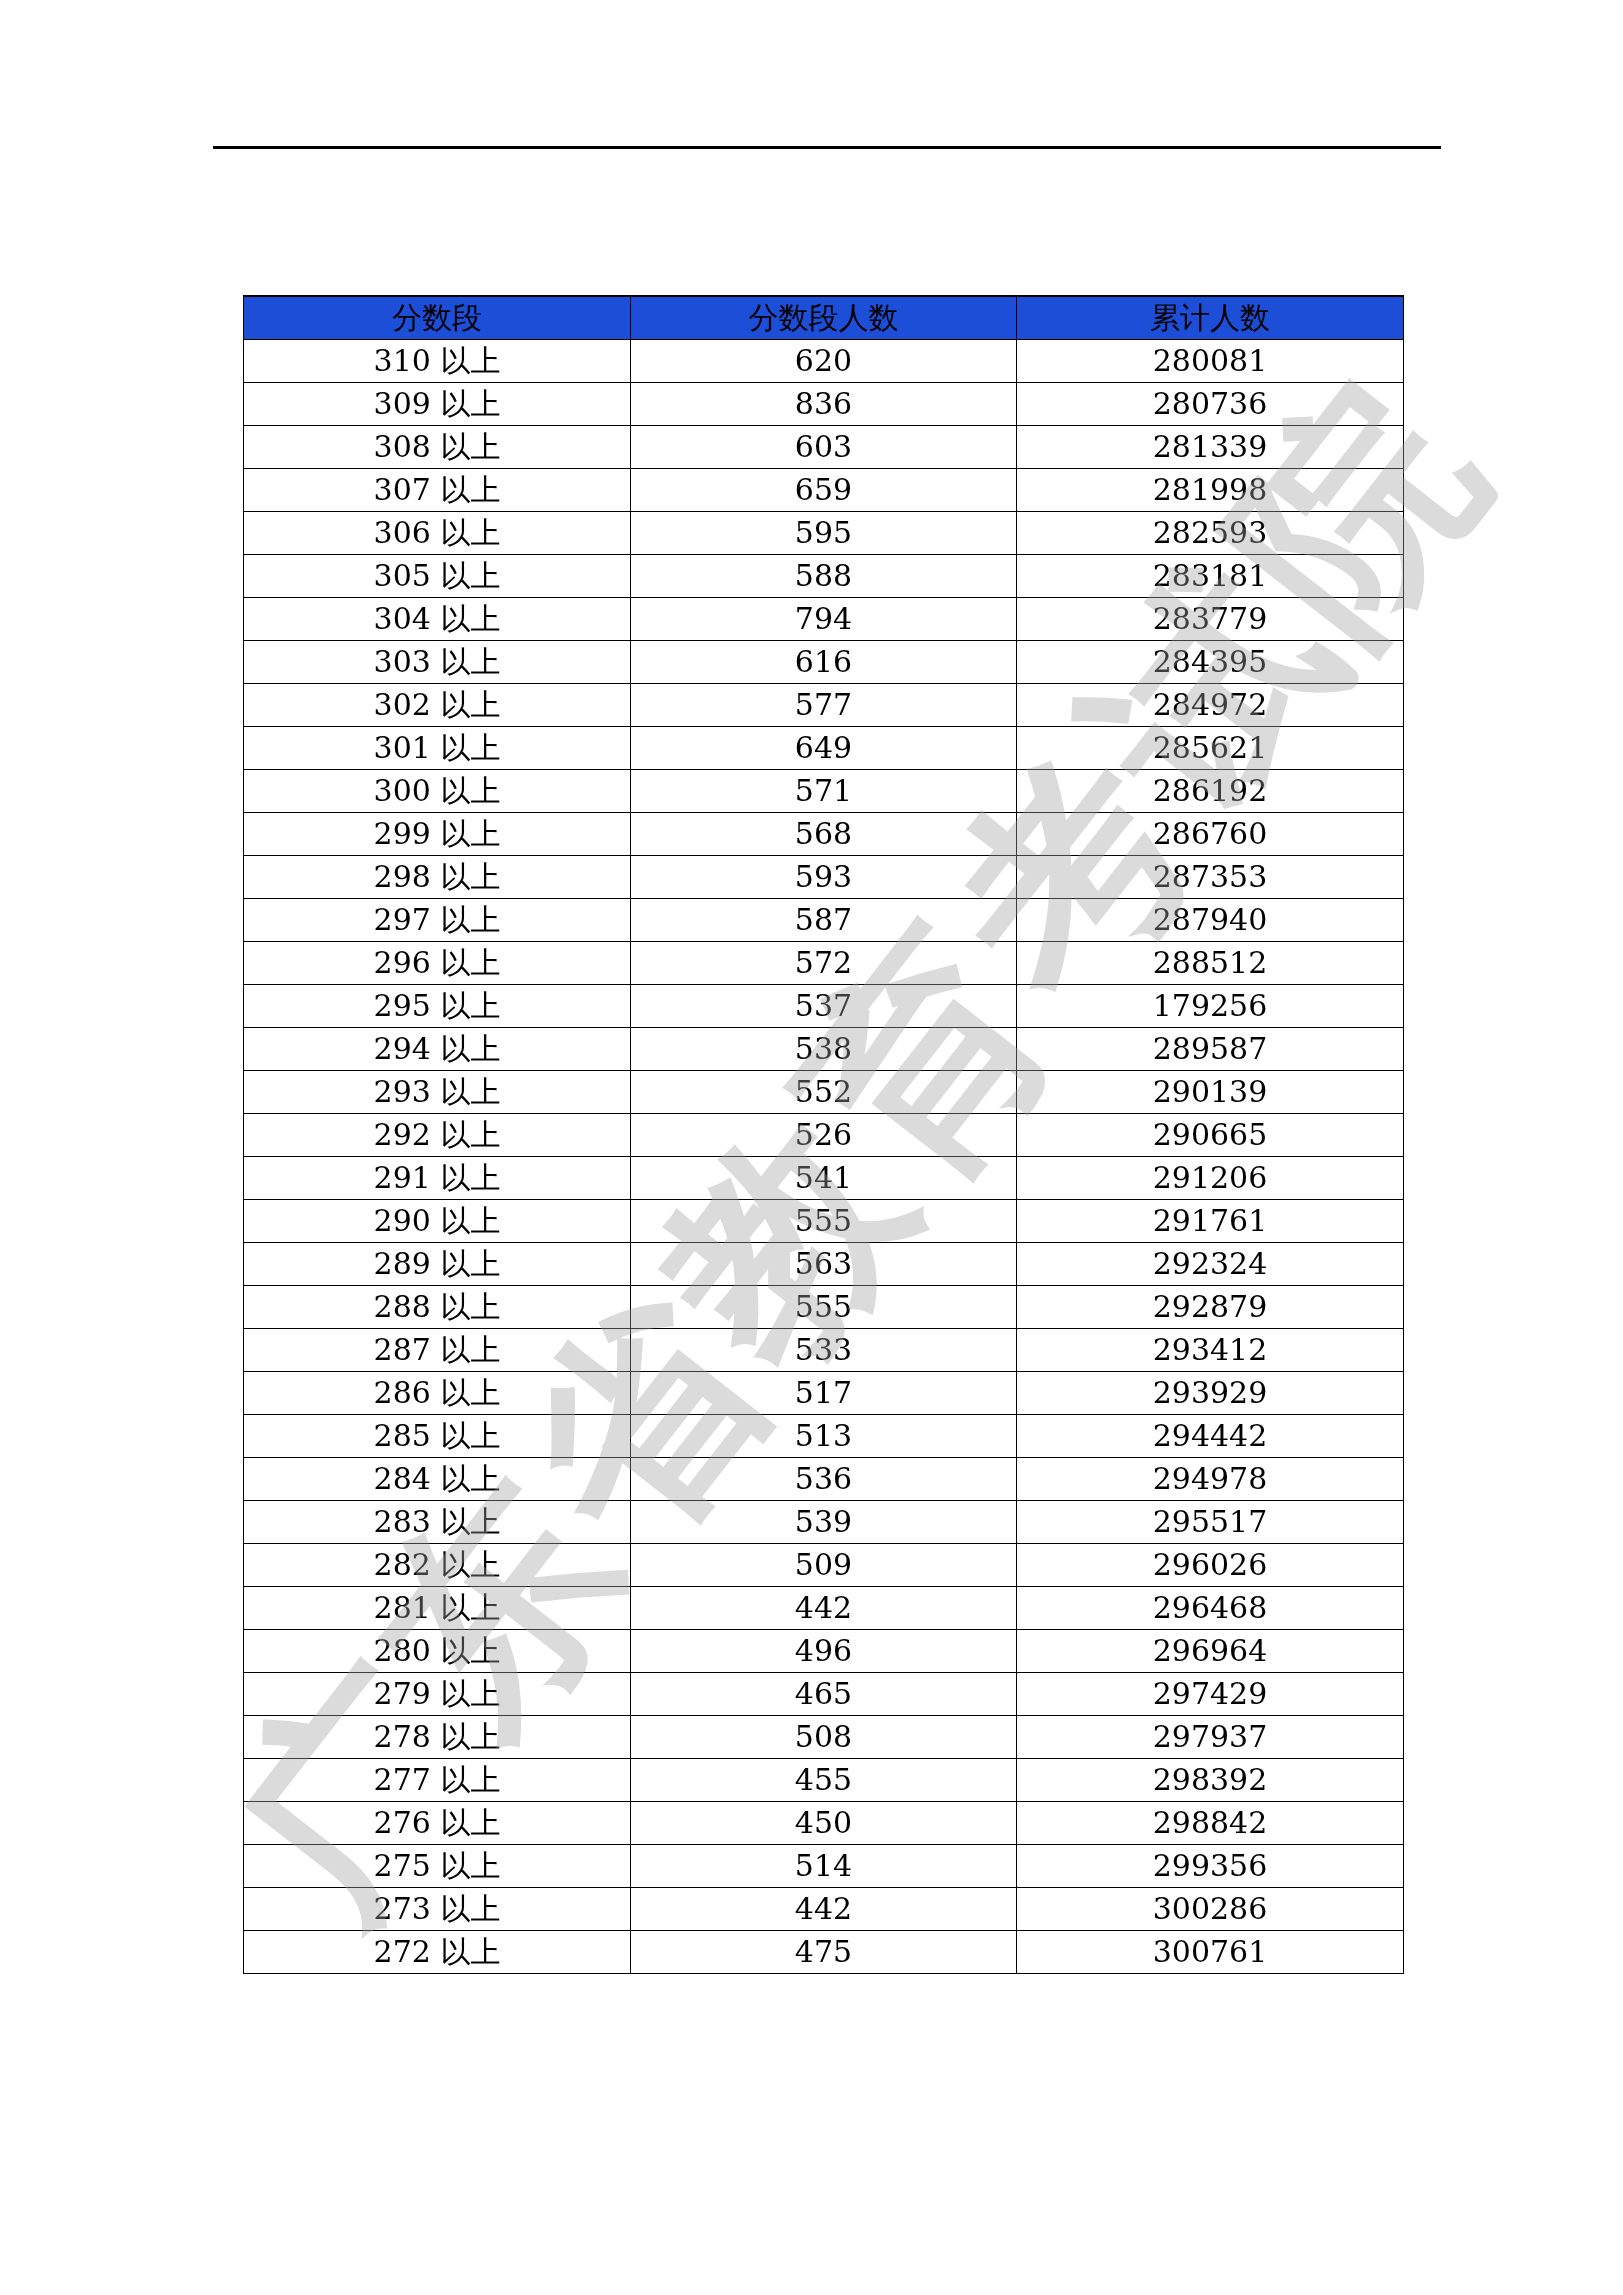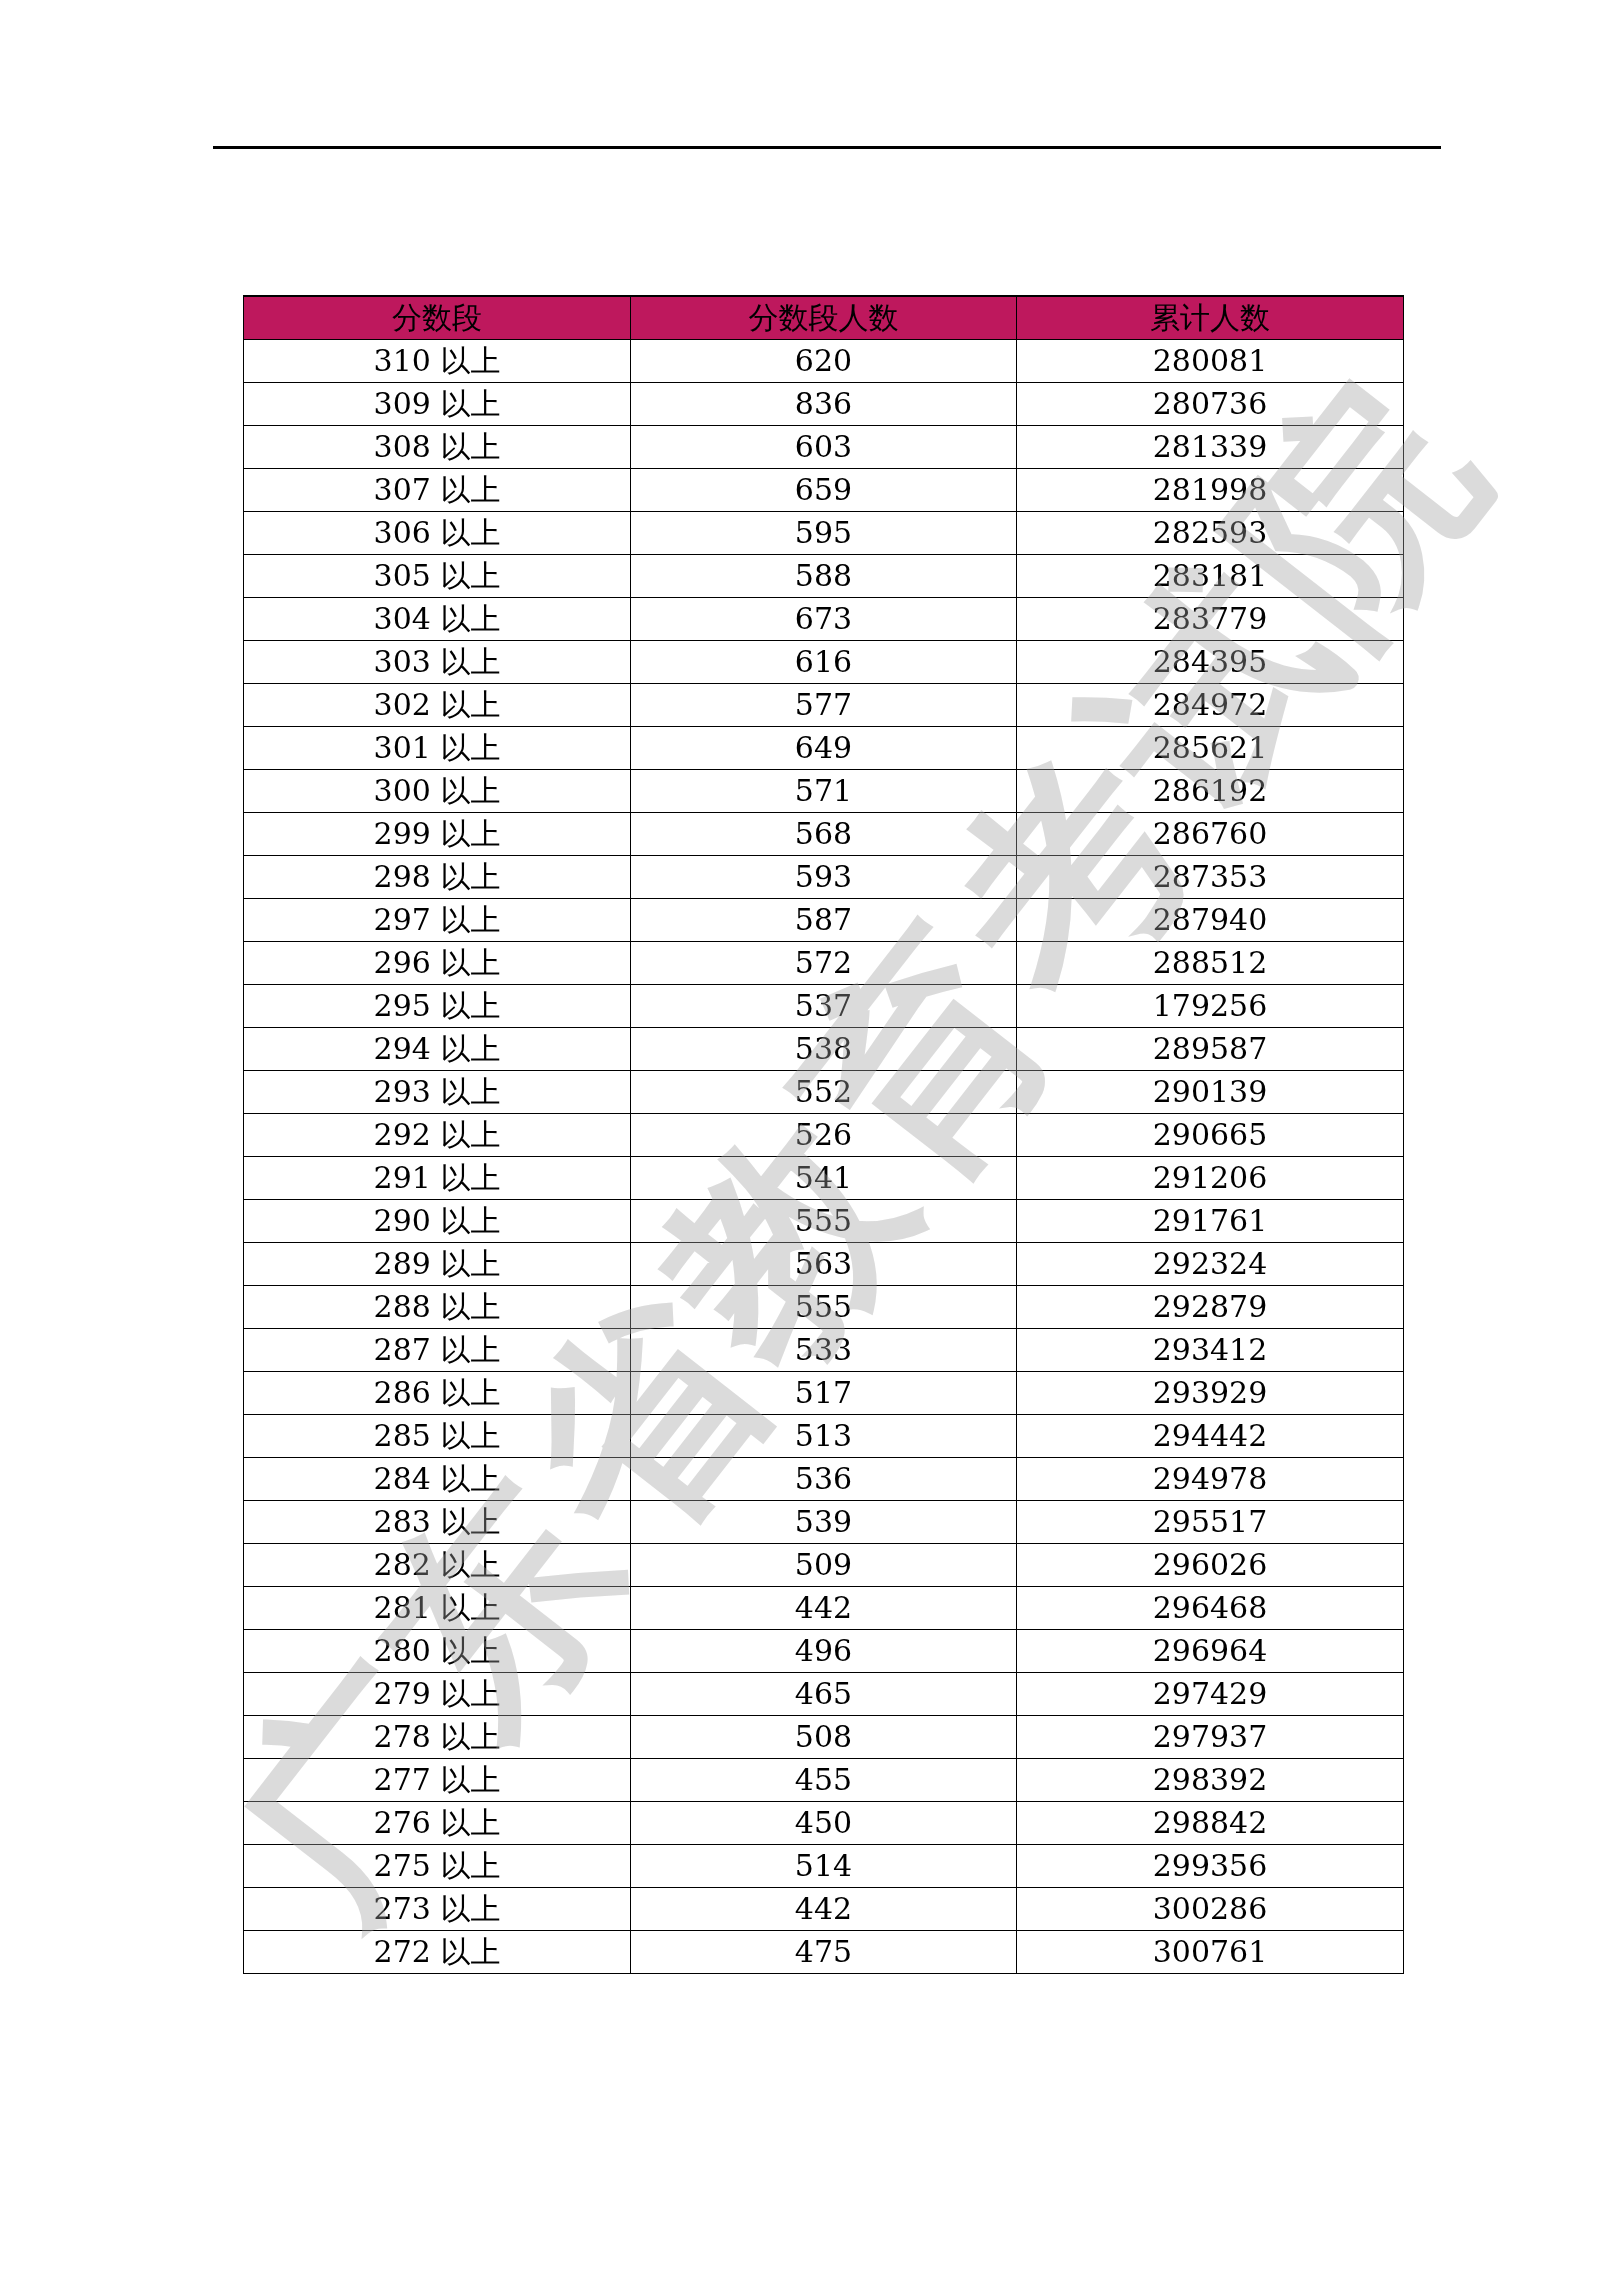--- a/index.html
+++ b/index.html
@@ -3,21 +3,21 @@
 <meta charset="utf-8">
 <style>
   html, body { margin: 0; padding: 0; background: #ffffff; }
   body { width: 1623px; height: 2295px; position: relative; overflow: hidden;
          font-family: "DejaVu Serif", "Liberation Serif", serif; color: #000; }
   .header-rule { position: absolute; left: 213px; top: 146px; width: 1228px; height: 2.7px; background: #000; }
   .score-table { position: absolute; left: 243px; top: 295px; width: 1160px;
                  border-collapse: collapse; table-layout: fixed; }
   .score-table th, .score-table td { border: 1.4px solid #000; text-align: center;
                  padding: 0; height: 42px; font-size: 30px; line-height: 42px; font-weight: normal; }
-  .score-table th { background: #be185d; }
+  .score-table th { background: #1d4ed8; }
   .score-table thead tr { border-top: 2.7px solid #000; }
   .watermark { position: absolute; left: 205px; top: 1023px; font-size: 225px; color: rgba(160,160,160,0.38);
                transform: rotate(-52deg); transform-origin: left top; white-space: nowrap;
                font-family: "DejaVu Sans", sans-serif; font-weight: bold; pointer-events: none;
                letter-spacing: 6.8px; top: 1786px; left: 170px; }
 </style>
 </head>
 <body>
 
 <div class="header-rule"></div>
@@ -61,21 +61,21 @@
         <td>595</td>
         <td>282593</td>
       </tr>
       <tr>
         <td>305 以上</td>
         <td>588</td>
         <td>283181</td>
       </tr>
       <tr>
         <td>304 以上</td>
-        <td>673</td>
+        <td>794</td>
         <td>283779</td>
       </tr>
       <tr>
         <td>303 以上</td>
         <td>616</td>
         <td>284395</td>
       </tr>
       <tr>
         <td>302 以上</td>
         <td>577</td>

